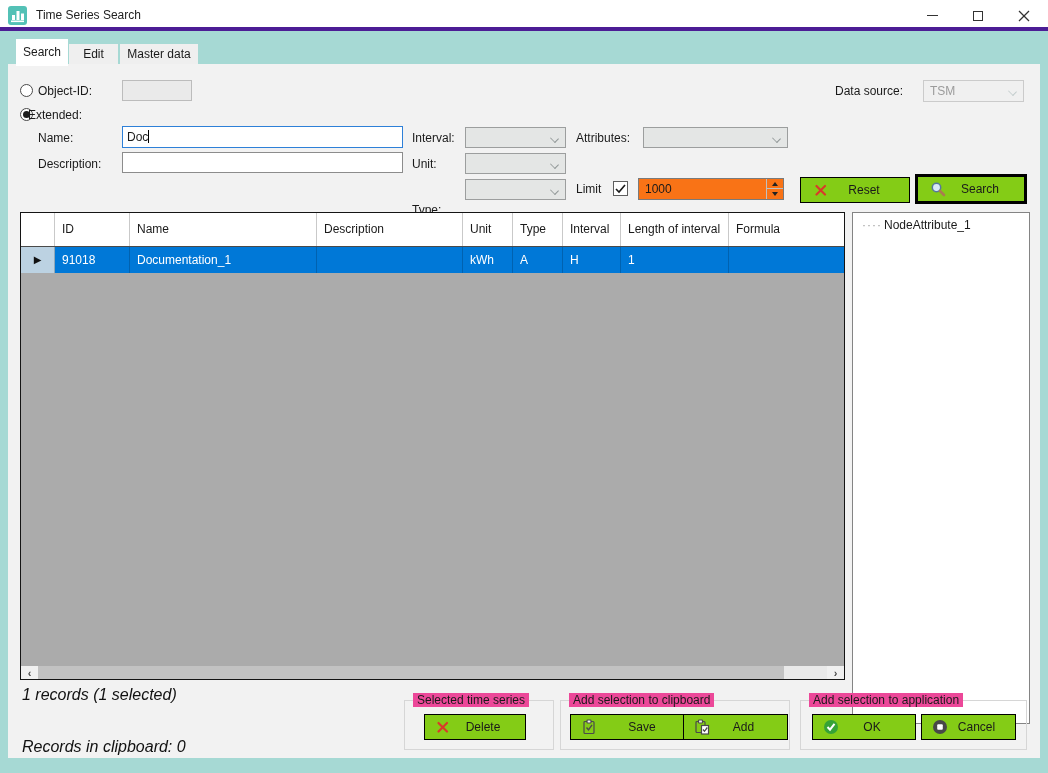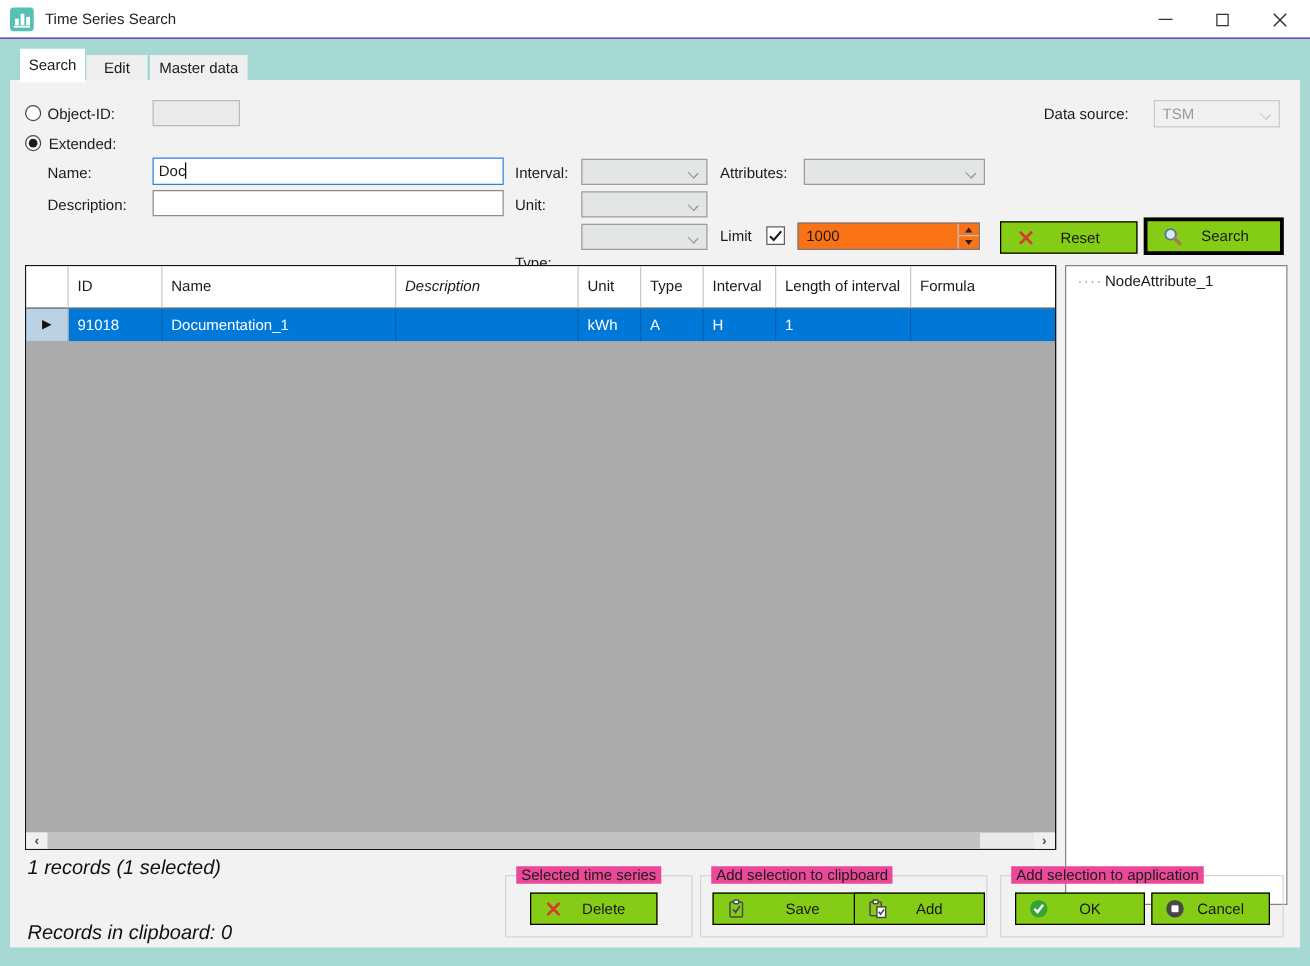--- a/index.html
+++ b/index.html
@@ -2,21 +2,21 @@
 <html><head>
 <meta charset="utf-8">
 <style>
   * { margin:0; padding:0; box-sizing:border-box; }
   html,body { width:1048px; height:773px; overflow:hidden; }
   body { font-family:"Liberation Sans","DejaVu Sans",sans-serif; font-size:12px; color:#1a1a1a;
          background:#a6d9d4; position:relative; }
   .abs { position:absolute; }
 
   
-  #titlebar { left:0; top:0; width:1048px; height:31px; background:#ffffff; border-bottom:1px solid #4c1d95; }
+  #titlebar { left:0; top:0; width:1048px; height:31px; background:#ffffff; border-bottom:4px solid #4c1d95; }
   #app-icon { left:8px; top:6px; width:19px; height:19px; background:#53c1b6; border-radius:3px; }
   #title-text { left:36px; top:0; height:31px; line-height:31px; font-size:12px; color:#222; }
   .win-btn { top:0; width:45px; height:31px; display:flex; align-items:center; justify-content:center; }
   #btn-min { left:910px; } #btn-max { left:955px; } #btn-close { left:1001px; }
   #btn-min .bar { width:11px; height:1px; background:#333; }
   #btn-max .box { width:10px; height:10px; border:1px solid #333; }
 
   
   #content { left:8px; top:64px; width:1032px; height:694px; background:#f2f2f2; }
 
@@ -31,21 +31,21 @@
   .radio { width:13px; height:13px; border:1px solid #4a4a4a; border-radius:50%; background:#fff;
            display:flex; align-items:center; justify-content:center; }
   .radio .dot { width:7px; height:7px; border-radius:50%; background:#1c1c1c; }
   #radio-objectid { left:20px; top:84px; }
   #lbl-objectid { left:38px; top:84px; }
   #input-objectid { left:122px; top:80px; width:70px; height:21px; background:#eaeaea; border:1px solid #bcbcbc; }
   #lbl-datasource { left:835px; top:84px; }
   #dd-datasource { left:923px; top:80px; width:101px; height:22px; background:#f0f0f0; border:1px solid #cbcbcb;
                    color:#9b9b9b; line-height:20px; padding-left:6px; }
   #radio-extended { left:20px; top:108px; }
-  #lbl-extended { left:39px; top:108px; }
+  #lbl-extended { left:28px; top:108px; }
   #lbl-name { left:38px; top:131px; }
   #input-name { left:122px; top:126px; width:281px; height:22px; background:#fff; border:1px solid #2e80d8;
                 line-height:20px; padding-left:4px; }
   .caret { display:inline-block; width:1px; height:13px; background:#000; vertical-align:-2px; }
   #lbl-description { left:38px; top:157px; }
   #input-description { left:122px; top:152px; width:281px; height:21px; background:#fff; border:1px solid #8c8c8c; }
   .dd { background:#e4e6e5; border:1px solid #9c9e9e; }
   .chev { position:absolute; right:7px; top:7px; width:7px; height:7px; border-right:1.5px solid #8f9696;
           border-bottom:1.5px solid #8f9696; transform:rotate(45deg) scaleY(0.8); transform-origin:center; }
   #dd-datasource .chev { border-color:#c3cdcd; }
@@ -72,21 +72,21 @@
 
   
   #grid { left:20px; top:212px; width:825px; height:468px; border:1px solid #141414; background:#ababab;
           display:flex; flex-direction:column; }
   #grid-header { height:34px; background:#fff; border-bottom:1px solid #4a4a4a; display:flex; flex:0 0 auto; }
   .hcell { border-right:1px solid #c9c9c9; padding-left:7px; display:flex; align-items:center; line-height:13px; }
   .hcell:last-child { border-right:none; }
   #grid-row { height:26px; display:flex; flex:0 0 auto; background:#0078d7; color:#fff; }
   .rcell { border-right:1px solid rgba(0,0,0,0.18); padding-left:7px; line-height:26px; overflow:hidden; white-space:nowrap; }
   .rcell:last-child { border-right:none; }
-  .c0 { width:34px; padding-left:0; } .c1 { width:75px; } .c2 { width:187px; } .c3 { width:146px;font-style:italic; }
+  .c0 { width:34px; padding-left:0; } .c1 { width:75px; } .c2 { width:187px; } .c3 { width:146px; }
   .c4 { width:50px; } .c5 { width:50px; } .c6 { width:58px; } .c7 { width:108px; } .c8 { width:115px; }
   #row-marker-cell { background:#bcd2e2; color:#111; display:flex; align-items:center; justify-content:center;
                      font-size:10px; border-right:1px solid #8fa8ba; }
   #grid-fill { flex:1 1 auto; background:#ababab; }
   #grid-hscroll { height:13px; flex:0 0 auto; background:#e9e9e9; position:relative; }
   .scroll-btn { position:absolute; top:0; width:17px; height:13px; background:#f0f0f0; color:#4a4a4a;
                 font-size:11px; font-weight:bold; display:flex; align-items:center; justify-content:center; line-height:10px; }
   #scroll-left { left:0; } #scroll-right { right:0; }
   #scroll-thumb { position:absolute; left:17px; top:0; width:746px; height:13px; background:#c2c2c2; }
 

